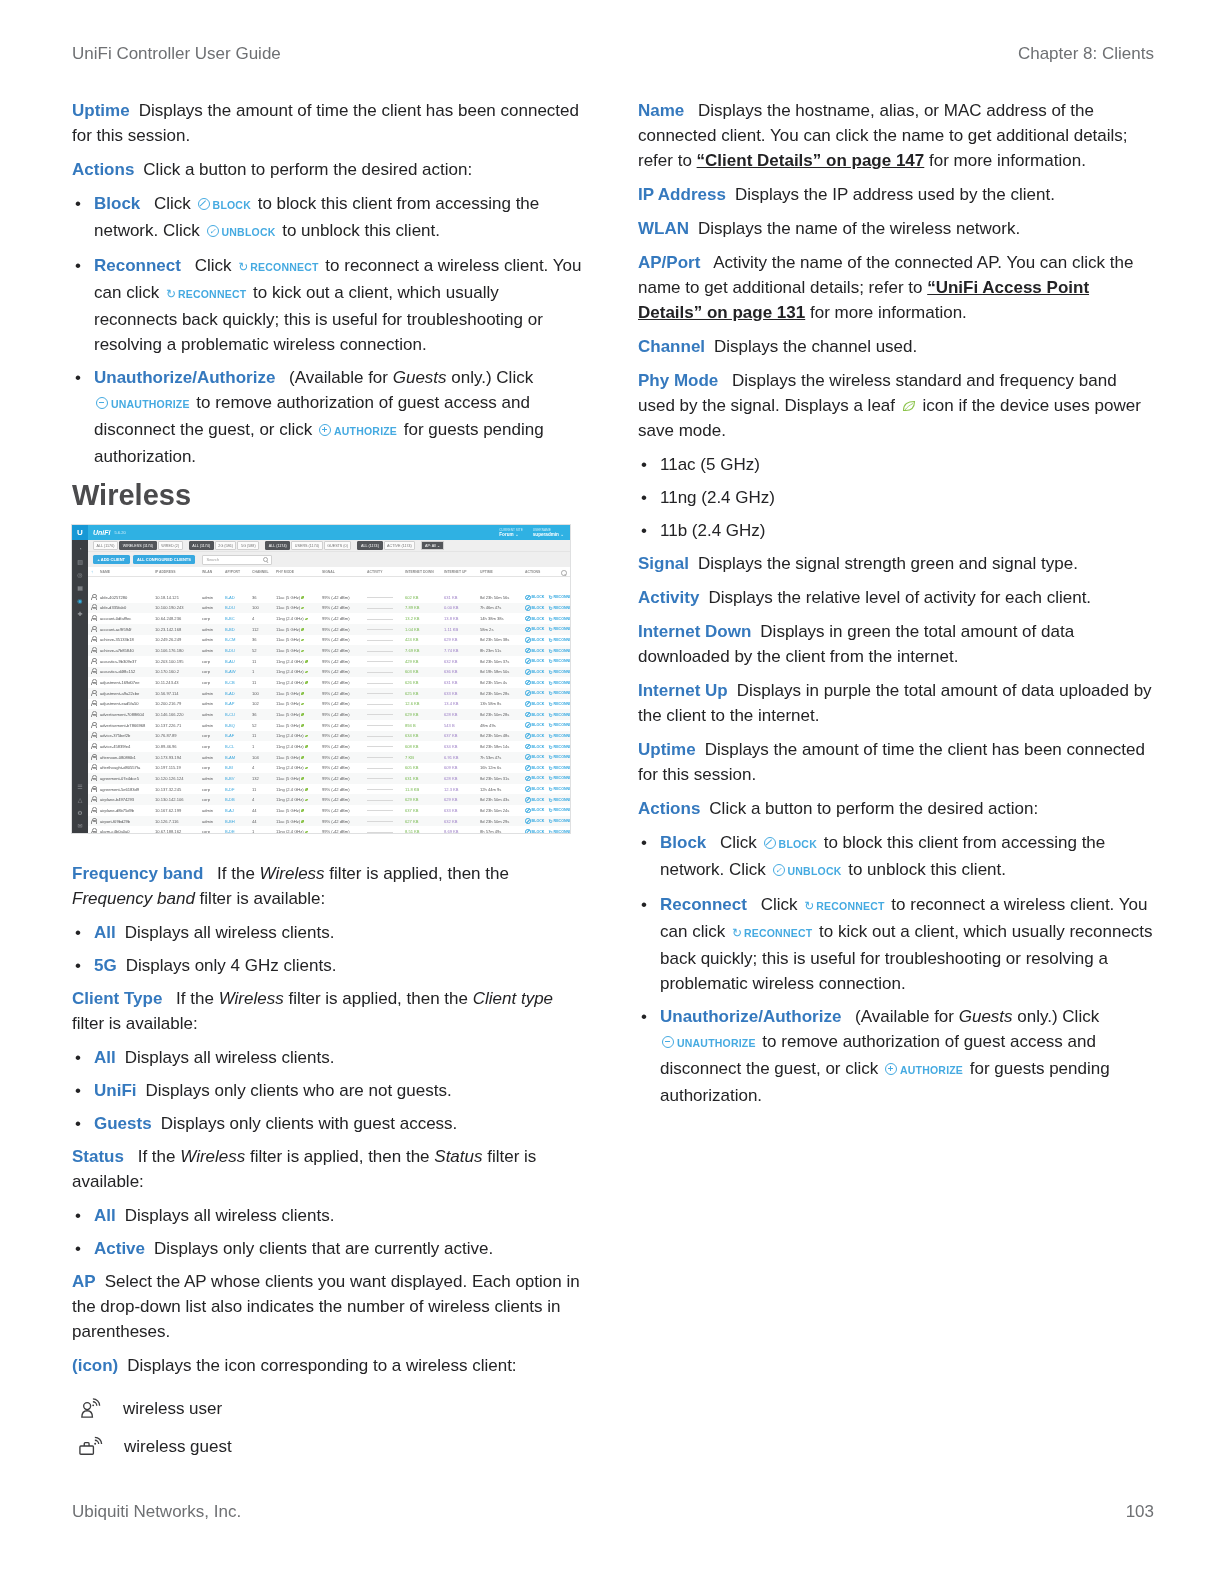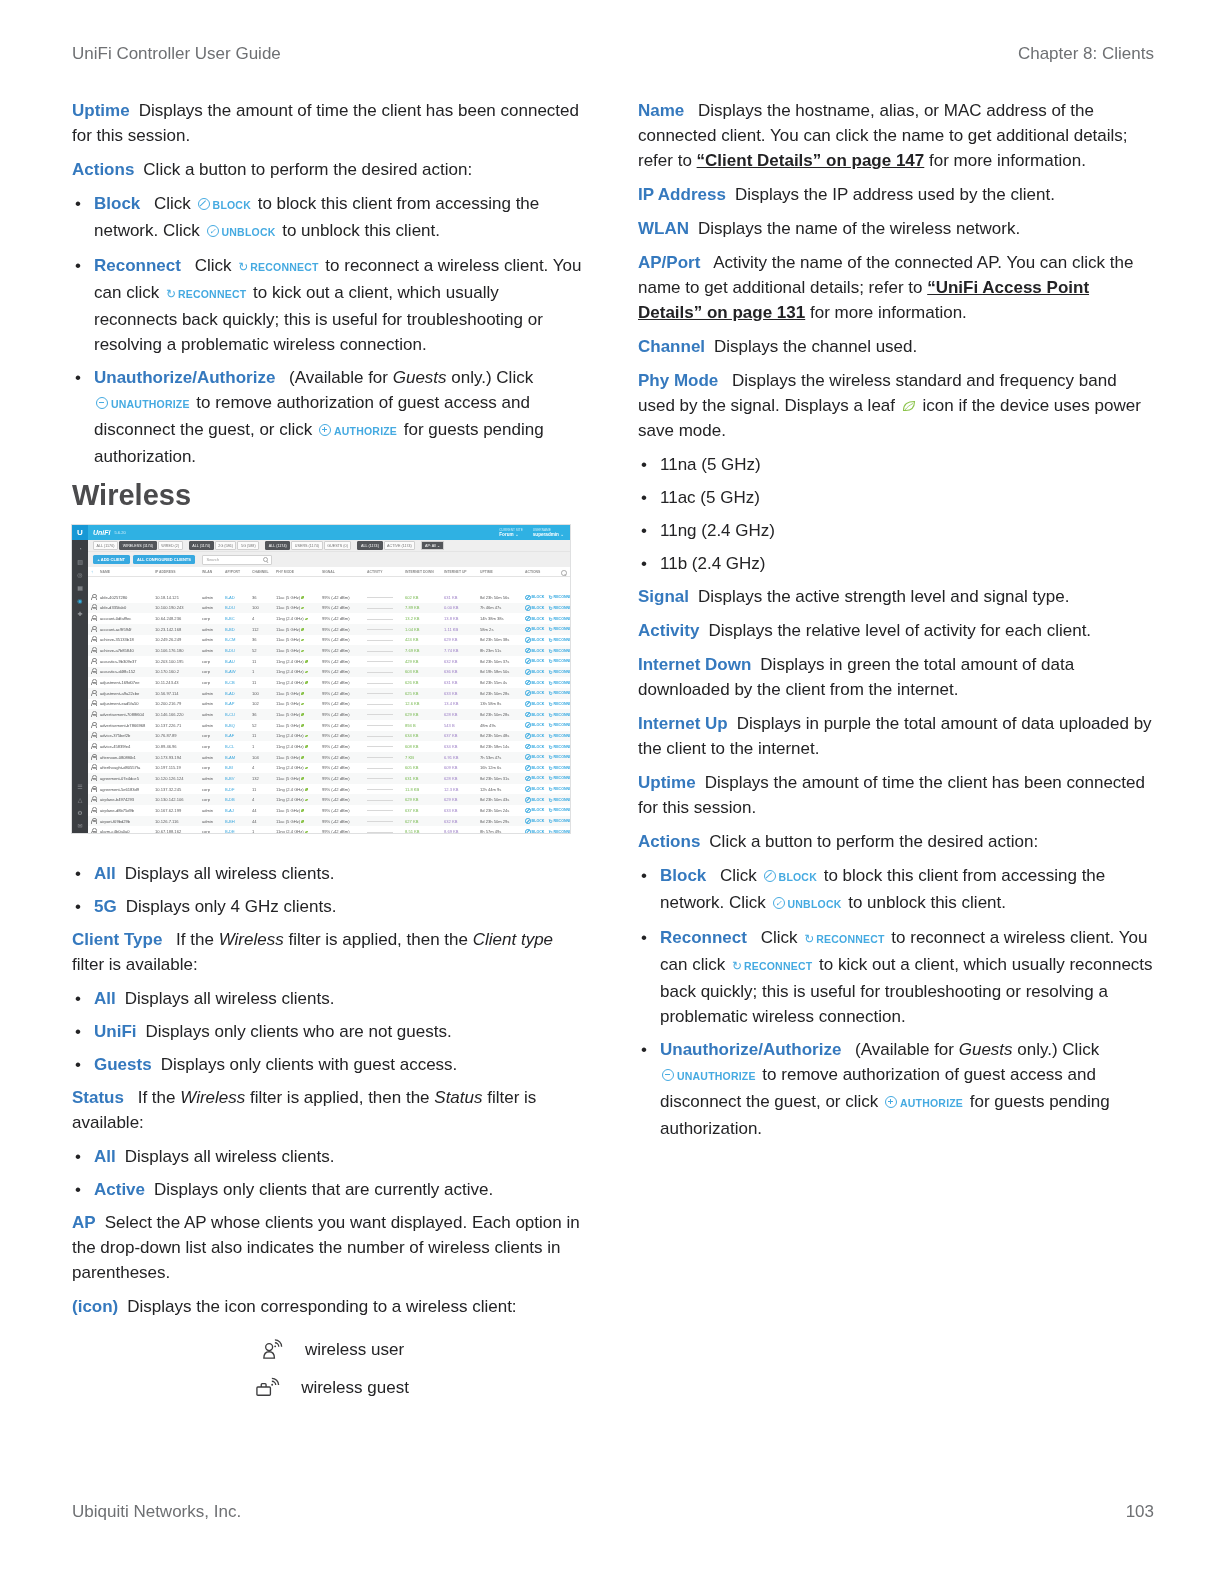--- a/index.html
+++ b/index.html
@@ -24,21 +24,21 @@
   .cir.slash::after{content:"";position:absolute;left:0.6px;top:3.9px;width:7.5px;height:1.2px;background:#45aae1;transform:rotate(-45deg);}
   .cir.check::after{content:"✓";position:absolute;left:1.6px;top:-7px;font-size:8px;}
   .cir.minus::after{content:"";position:absolute;left:2px;top:4px;width:5px;height:1.2px;background:#45aae1;}
   .cir.plus::after{content:"";position:absolute;left:2px;top:4px;width:5px;height:1.2px;background:#45aae1;}
   .cir.plus::before{content:"";position:absolute;left:3.9px;top:2.1px;width:1.2px;height:5px;background:#45aae1;}
   .recg{font-style:normal;margin-right:2px;}
   .recg::before{content:"↻";font-size:12px;}
   .clbl{font-style:normal;font-size:10.5px;font-weight:bold;letter-spacing:.2px;}
   
   .legend{margin:18px 0 0 6px;}
-  .lrow{display:flex;align-items:center;margin-bottom:13px;justify-content:center;}
+  .lrow{display:flex;align-items:center;margin-bottom:13px;}
   .lrow svg{flex:none;margin-right:20px;}
   .leafsvg{vertical-align:-2px;margin:0 1px;}
   
   .shot{position:relative;width:498px;height:308px;background:#fff;box-shadow:0 0 0 1px #dfe0e1;overflow:hidden;margin:0 0 28px 0;line-height:normal;}
   .shot-top{position:absolute;top:0;left:0;right:0;height:15px;background:#2fb1e3;display:flex;align-items:center;}
   .shot-logo{width:16px;height:15px;background:#1798d5;color:#fff;display:flex;align-items:center;justify-content:center;font-weight:bold;font-size:8px;flex:none;}
   .shot-brand{color:#fff;font-style:italic;font-weight:bold;font-size:7px;margin-left:5px;}
   .shot-ver{color:#d3f0fb;font-size:4px;margin-left:4px;}
   .tb-right{margin-left:auto;display:flex;gap:10px;padding-right:6px;}
   .tb-stack{display:flex;flex-direction:column;align-items:flex-start;}
@@ -775,20 +775,28 @@
               <span class="mchip">
                 <i class="mc2"></i>
                 <em>RECONNECT</em>
               </span>
             </span>
           </div>
         </div>
     </div>
   </div>
 
+  <p class="def">
+    <b class="term">Frequency band</b>
+    <span>If the</span>
+    <i>Wireless</i>
+    <span>filter is applied, then the</span>
+    <i>Frequency band</i>
+    <span>filter is available:</span>
+  </p>
   <div class="bul">
       <i class="dot"></i>
       <span class="btxt"><b class="term">All</b><span>Displays all wireless clients.</span></span>
     </div>
   <div class="bul">
       <i class="dot"></i>
       <span class="btxt"><b class="term">5G</b><span>Displays only 4 GHz clients.</span></span>
     </div>
 
   <p class="def">
@@ -897,37 +905,33 @@
     <b class="term">Phy Mode</b>
     <span>Displays the wireless standard and frequency band used by the signal. Displays a leaf</span>
     <svg class="leafsvg" width="16" height="14" viewBox="0 0 16 14">
       <path d="M2.5 11.5 C2.5 4.5 7 2.5 13.5 2.5 C13.5 9 9.5 11.5 4.5 11.5 Z" fill="none" stroke="#8bc34a" stroke-width="1.1"></path>
       <path d="M4 11 C6 8 9 6 12 4.5" fill="none" stroke="#8bc34a" stroke-width="0.8"></path>
     </svg>
     <span>icon if the device uses power save mode.</span>
   </p>
   <div class="bul">
       <i class="dot"></i>
-      <span class="btxt"><span>11na (5 GHz)</span></span>
-    </div>
-  <div class="bul">
-      <i class="dot"></i>
       <span class="btxt"><span>11ac (5 GHz)</span></span>
     </div>
   <div class="bul">
       <i class="dot"></i>
       <span class="btxt"><span>11ng (2.4 GHz)</span></span>
     </div>
   <div class="bul">
       <i class="dot"></i>
       <span class="btxt"><span>11b (2.4 GHz)</span></span>
     </div>
 
   <p class="def">
-    <b class="term">Signal</b><span>Displays the active strength level and signal type.</span>
+    <b class="term">Signal</b><span>Displays the signal strength green and signal type.</span>
   </p>
 
   <p class="def">
     <b class="term">Activity</b><span>Displays the relative level of activity for each client.</span>
   </p>
 
   <p class="def">
     <b class="term">Internet Down</b><span>Displays in green the total amount of data downloaded by the client from the internet.</span>
   </p>
 

